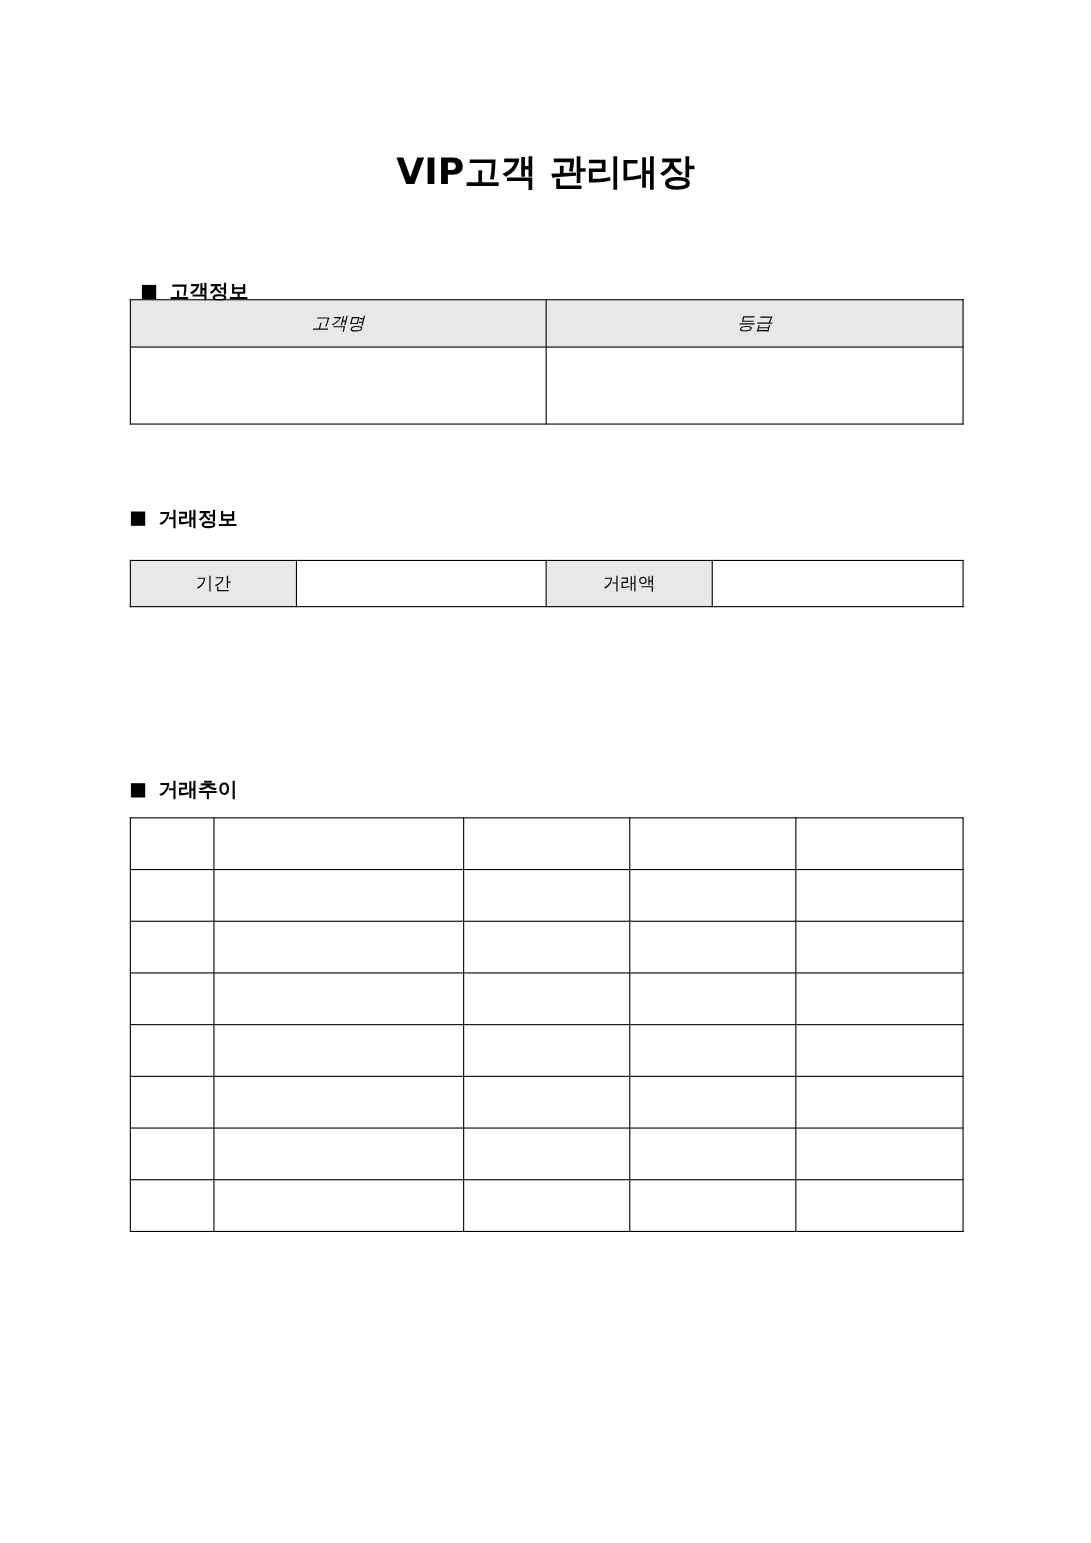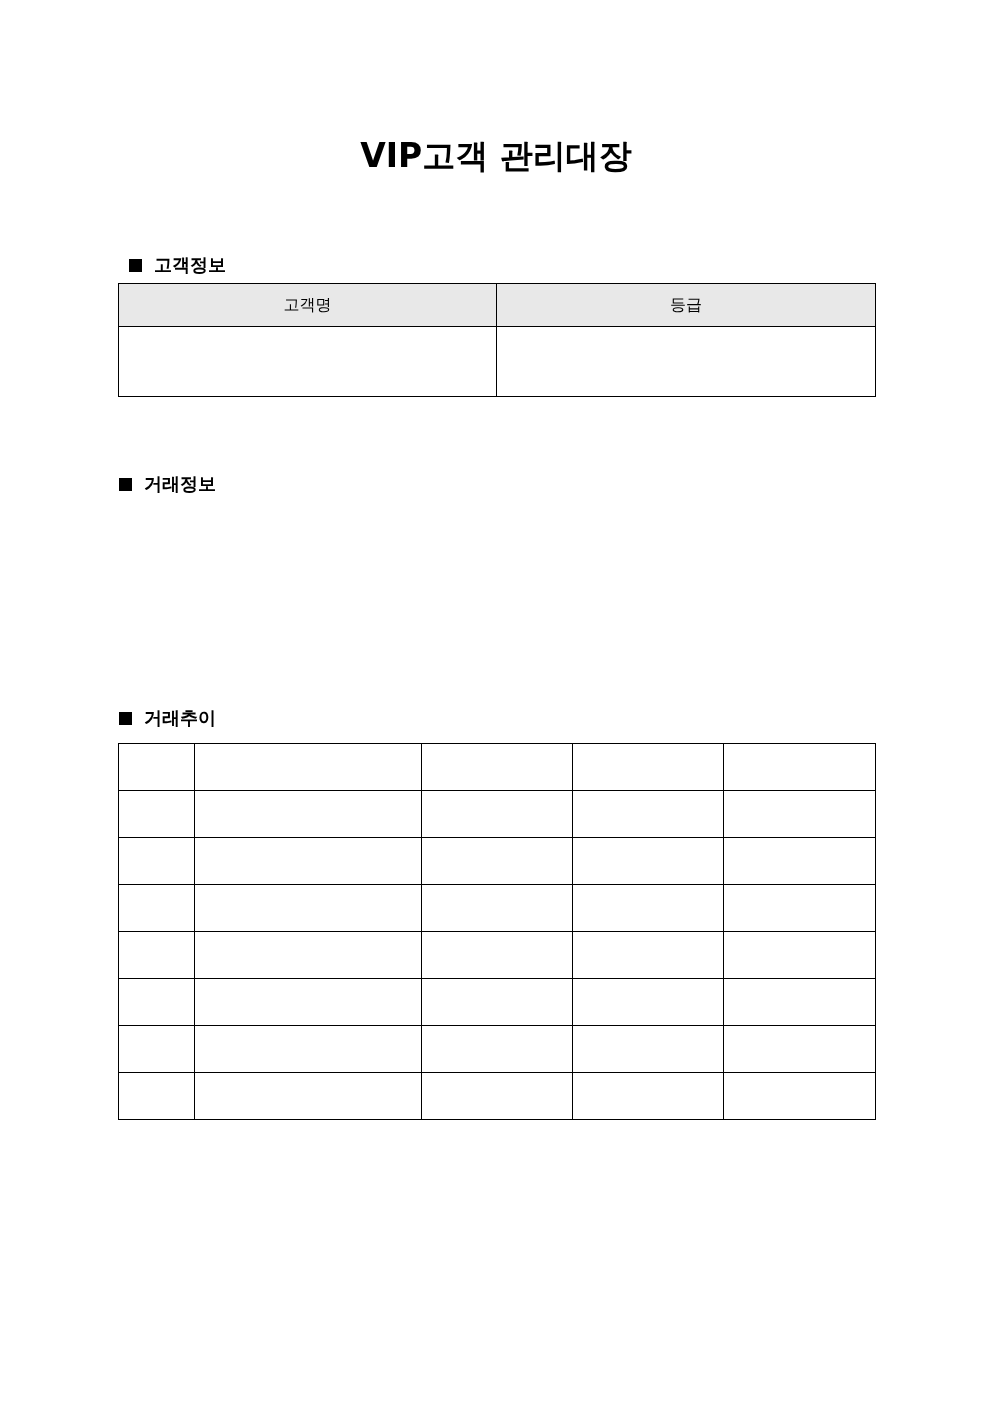--- a/index.html
+++ b/index.html
@@ -20,21 +20,21 @@
   }
   table {
     position: absolute; left: 118px; width: 757px;
     border-collapse: collapse; table-layout: fixed;
   }
   td {
     border: 1.3px solid #000; padding: 0; text-align: center; vertical-align: middle;
     font-size: 16px; font-weight: normal;
   }
   td.hd { background: #e8e8e8; }
-  #t1 { top: 283px; }
+  #t1 { top: 272px; font-style: italic; }
   #t1 tr.h td { height: 42px; }
   #t1 tr.b td { height: 69px; }
   #t2 { top: 509px; }
   #t2 td { height: 41px; }
   #t3 { top: 743px; }
   #t3 tr.h td { height: 46px; }
   #t3 tr.b td { height: 46px; }
 </style>
 </head>
 <body>
@@ -55,32 +55,38 @@
     <td class="hd">고객명</td>
     <td class="hd">등급</td>
   </tr>
   <tr class="b">
     <td></td>
     <td></td>
   </tr>
 </tbody>
   </table>
 
-<div class="section-heading" style="top:471px;">
+<div class="section-heading" style="top:458px;">
   <span class="sq"></span>
   <span>거래정보</span>
 </div>
 <table id="t2">
   <colgroup>
       <col style="width:151px">
       <col style="width:227px">
       <col style="width:151px">
       <col style="width:228px">
     </colgroup>
   <tbody>
+      <tr>
+    <td class="hd">기간</td>
+    <td></td>
+    <td class="hd">거래액</td>
+    <td></td>
+  </tr>
 </tbody>
   </table>
 
 <div class="section-heading" style="top:705px;">
   <span class="sq"></span>
   <span>거래추이</span>
 </div>
 <table id="t3">
   <colgroup>
     <col style="width:76px">

